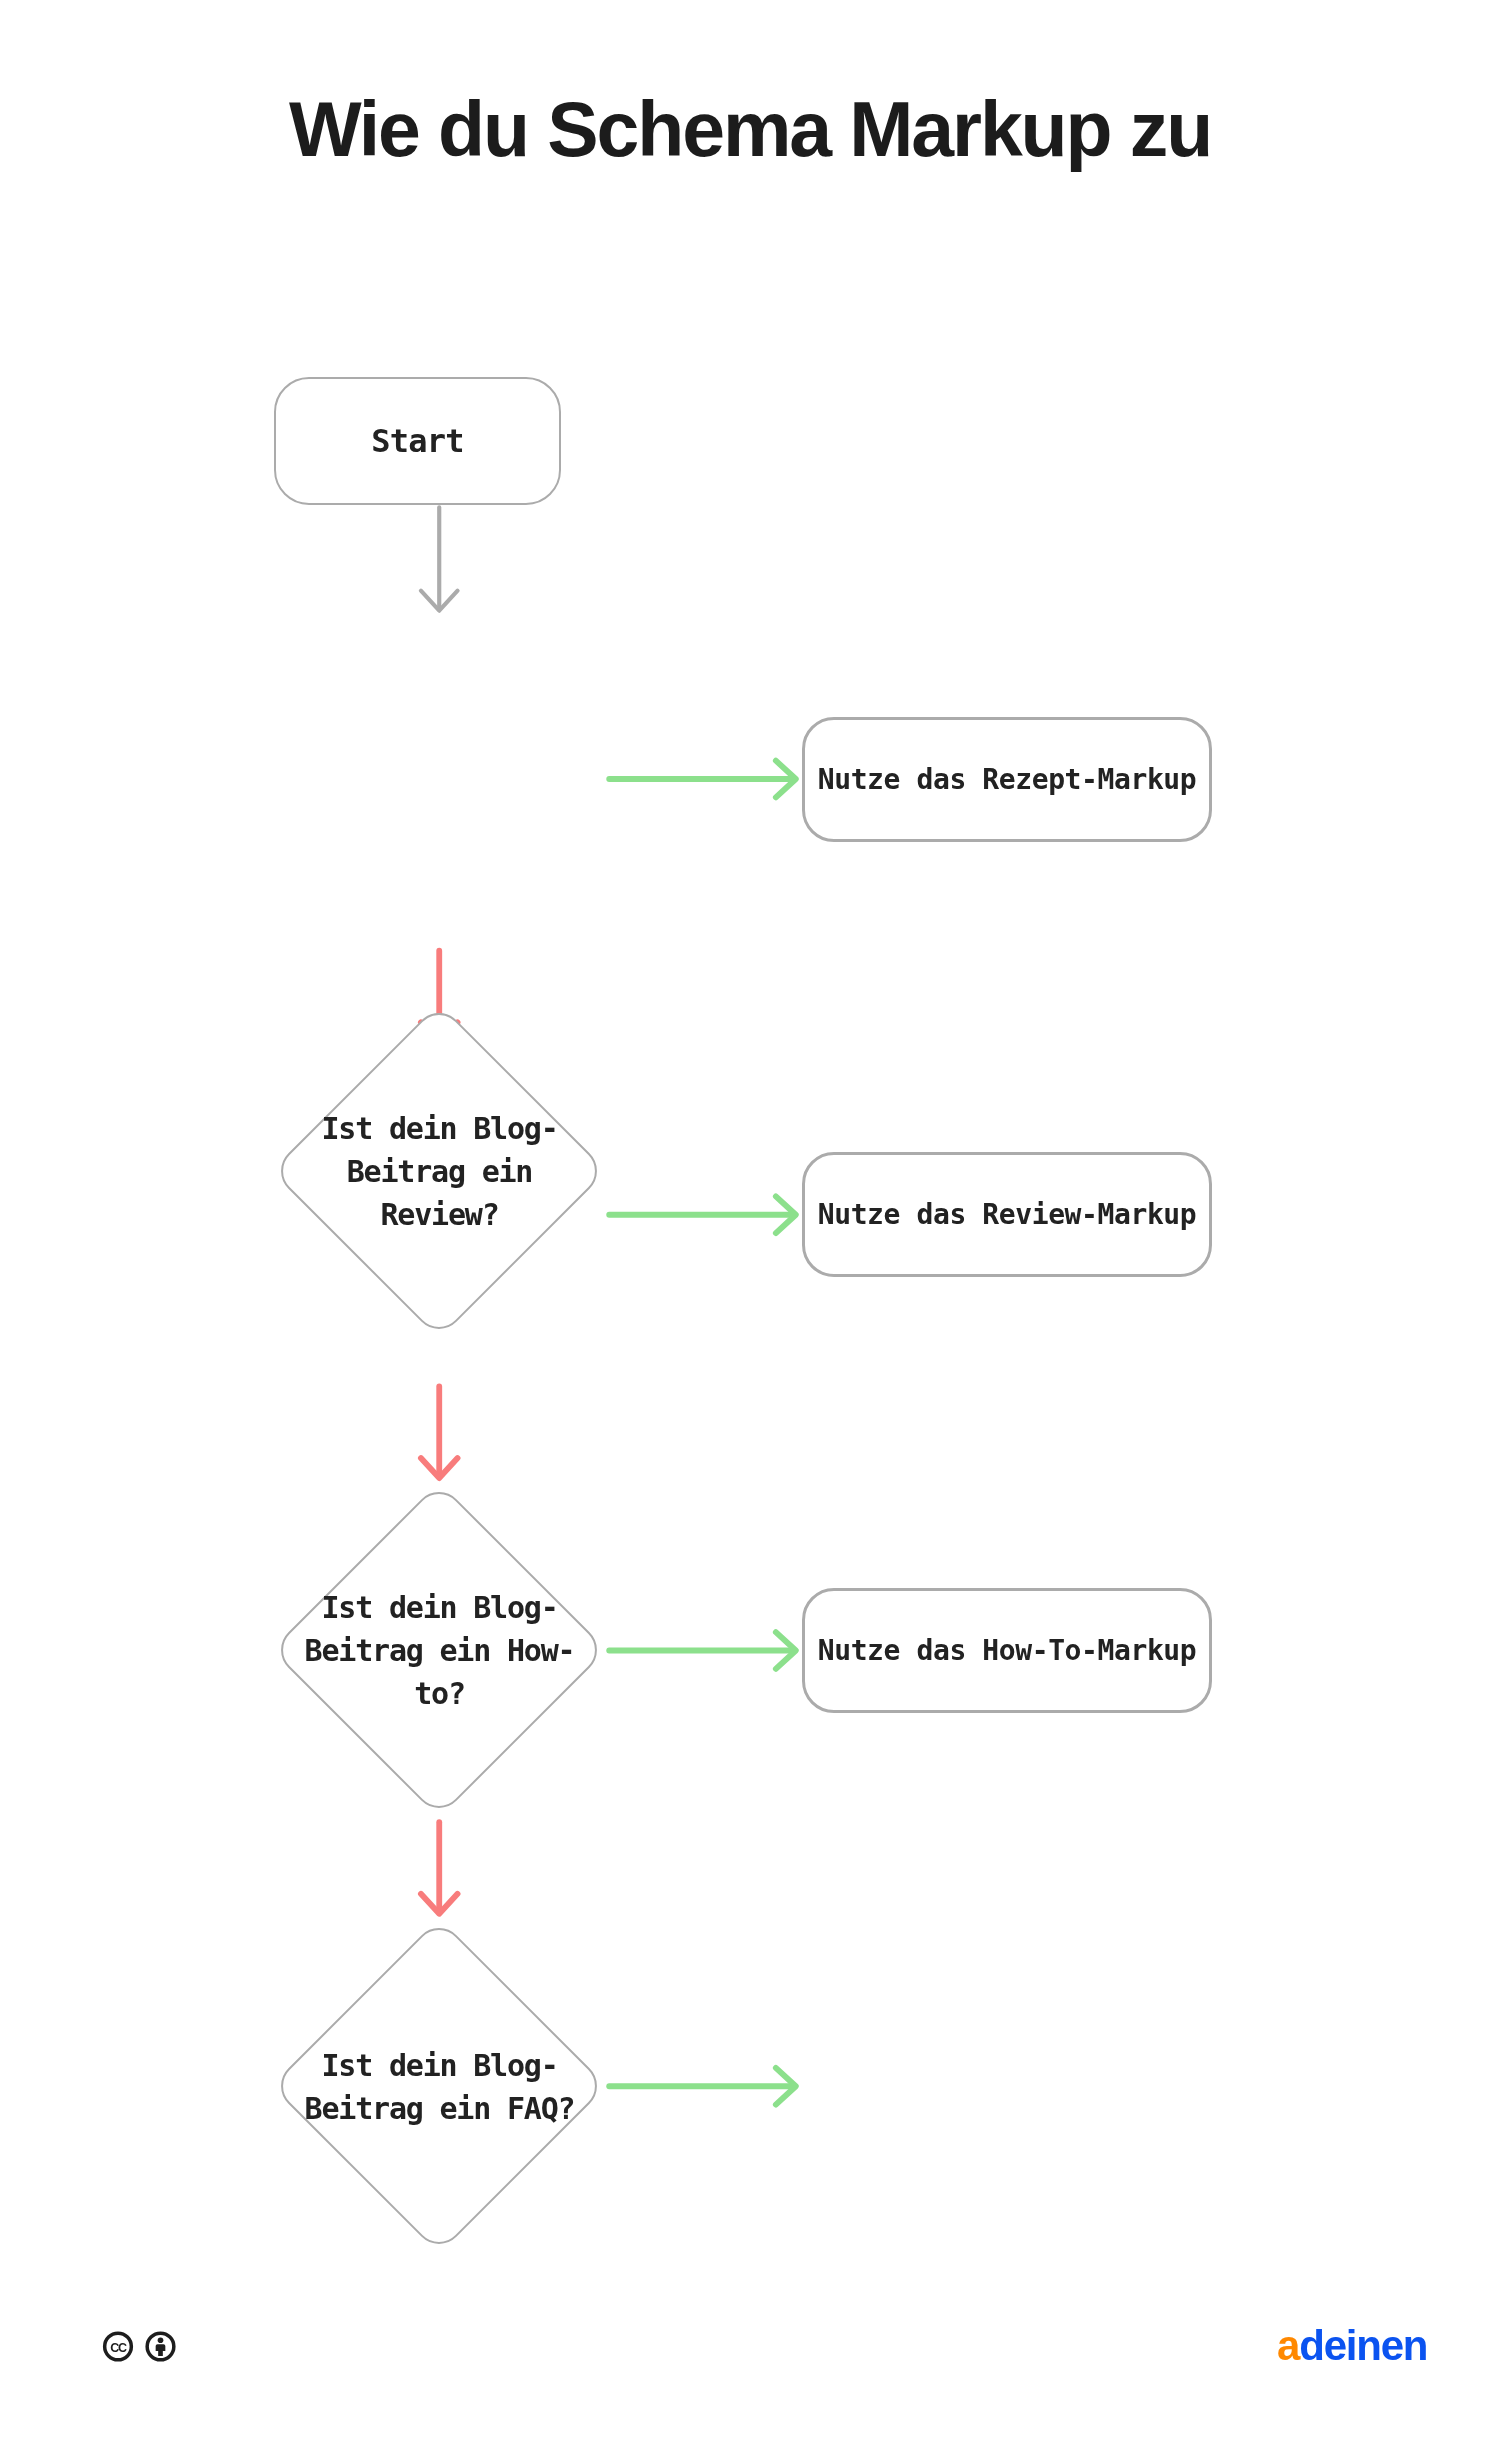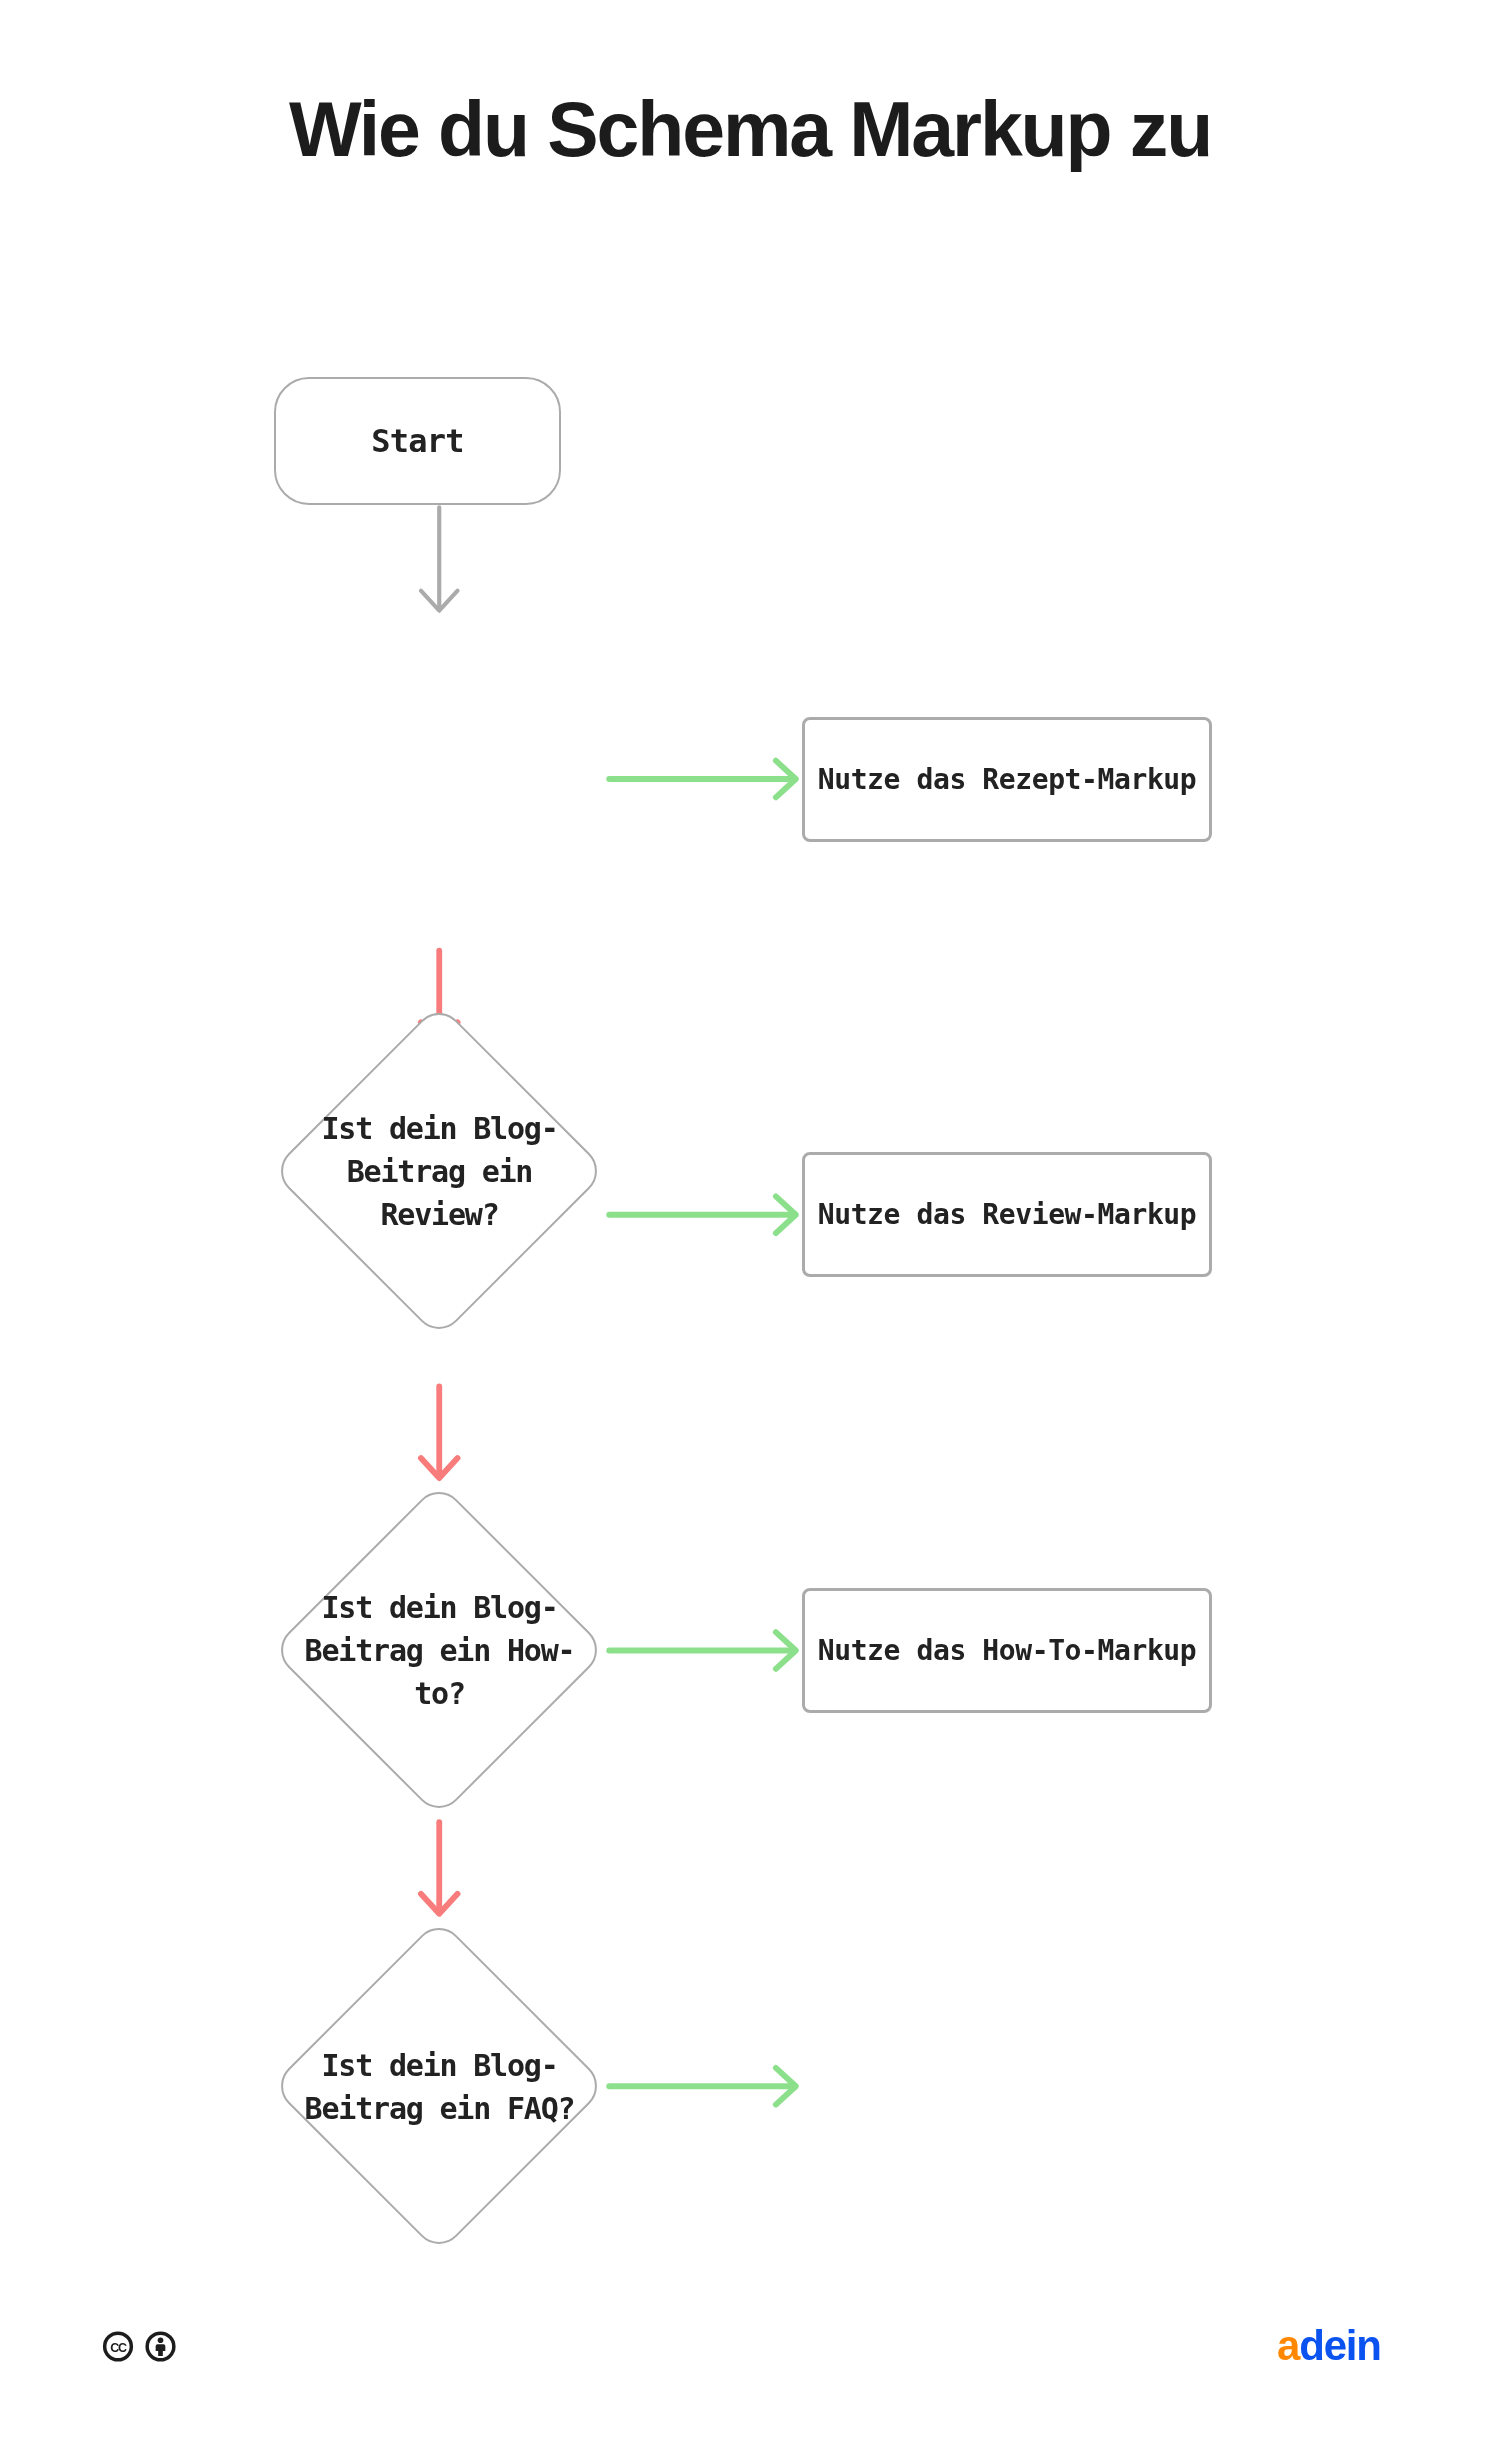--- a/index.html
+++ b/index.html
@@ -61,21 +61,21 @@
     display:flex;align-items:center;justify-content:center;
     text-align:center;
     font-size:30px;line-height:43px;letter-spacing:-1.2px;
   }
   .diamond .label span{display:block;width:283px;}
   .d1{top:611px;} .d2{top:1003px;} .d3{top:1482px;} .d4{top:1918px;}
   .result-box{
     position:absolute;
     left:802px;width:410px;height:125px;
     border:3.3px solid var(--border);
-    border-radius:8px;
+    border-radius:32px;
     background:#ffffff;
     display:flex;align-items:center;justify-content:center;
     font-size:28px;letter-spacing:-0.4px;
     white-space:nowrap;
     box-sizing:border-box;
   }
   .r1{top:717px;} .r2{top:1152px;} .r3{top:1588px;} .r4{top:2024px;}
   
   .license{position:absolute;left:102px;top:2329px;}
   .brand{
@@ -175,17 +175,17 @@
       <text x="19" y="27" text-anchor="middle" font-family="Liberation Sans, sans-serif" font-weight="700" font-size="15" letter-spacing="-1.5" fill="#1d1d1d">CC</text>
     </g>
     <g>
       <circle cx="70" cy="21" r="16" fill="none" stroke-width="4.2" stroke="#1d1d1d"></circle>
       <circle cx="70" cy="13.5" r="3.4" fill="#1d1d1d"></circle>
       <path d="M 64.2,20.5 a 2.2,2.2 0 0 1 2.2,-2.2 h 7.2 a 2.2,2.2 0 0 1 2.2,2.2 v 5.8 h -3 v 6 h -5.6 v -6 h -3 z" fill="#1d1d1d"></path>
     </g>
   </svg>
 
   <div class="brand">
-    <span class="a">a</span><span class="rest">dein</span>
+    <span class="a">a</span><span class="rest">deinen</span>
   </div>
 
 </div>
 
 
 </body></html>

